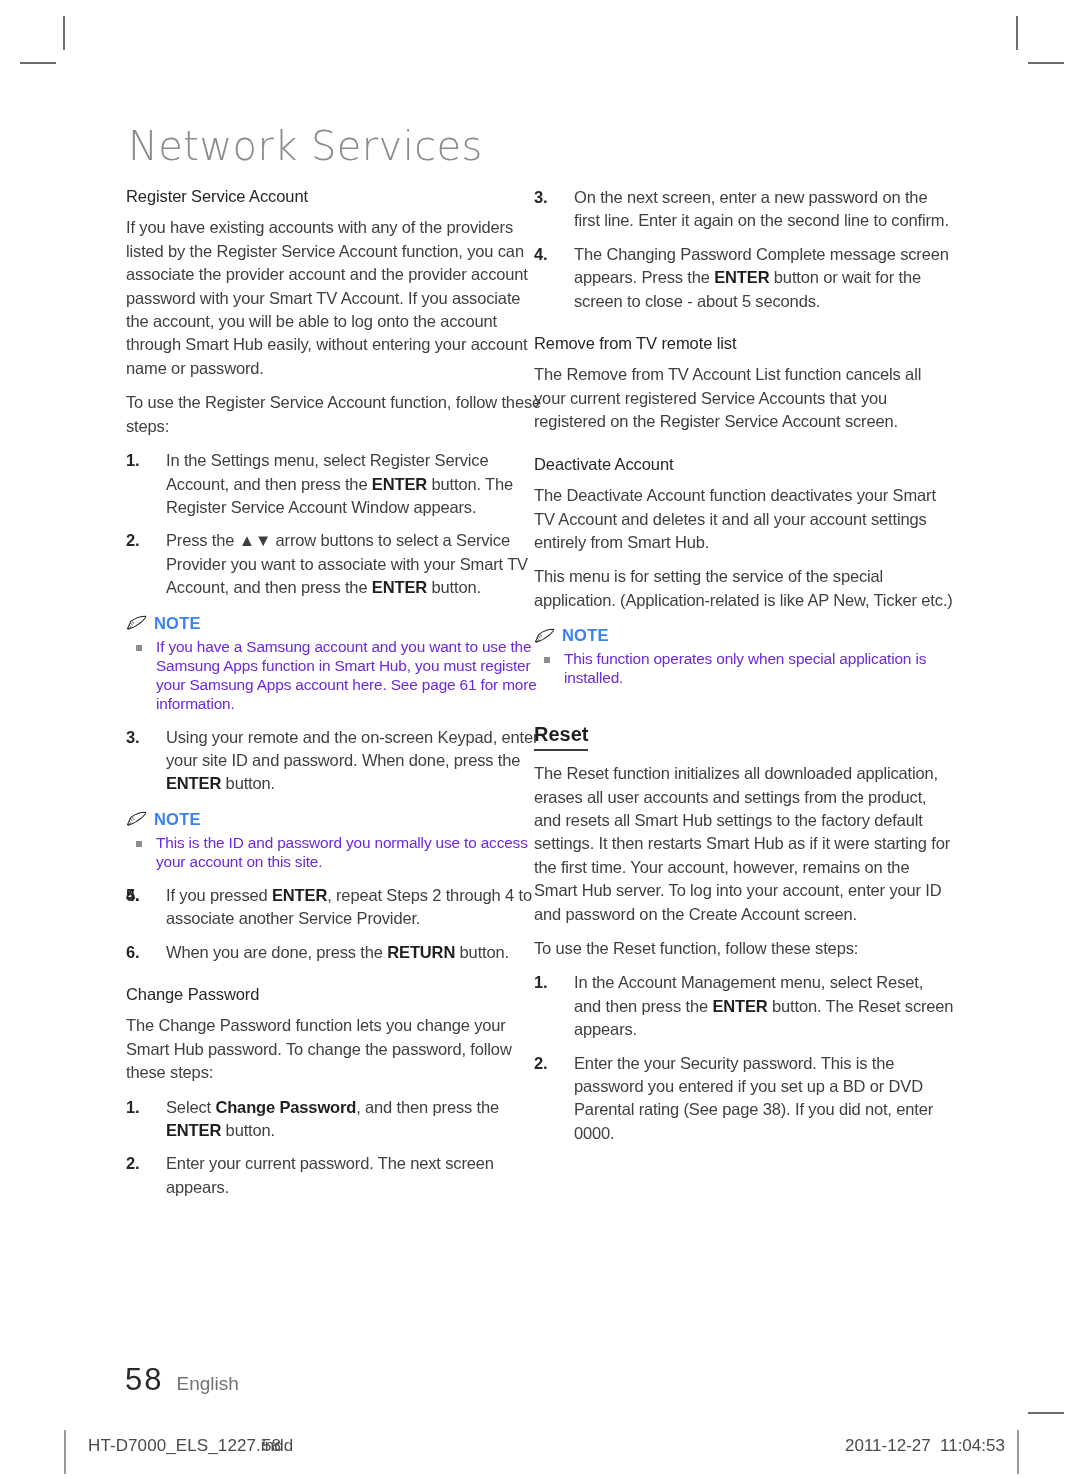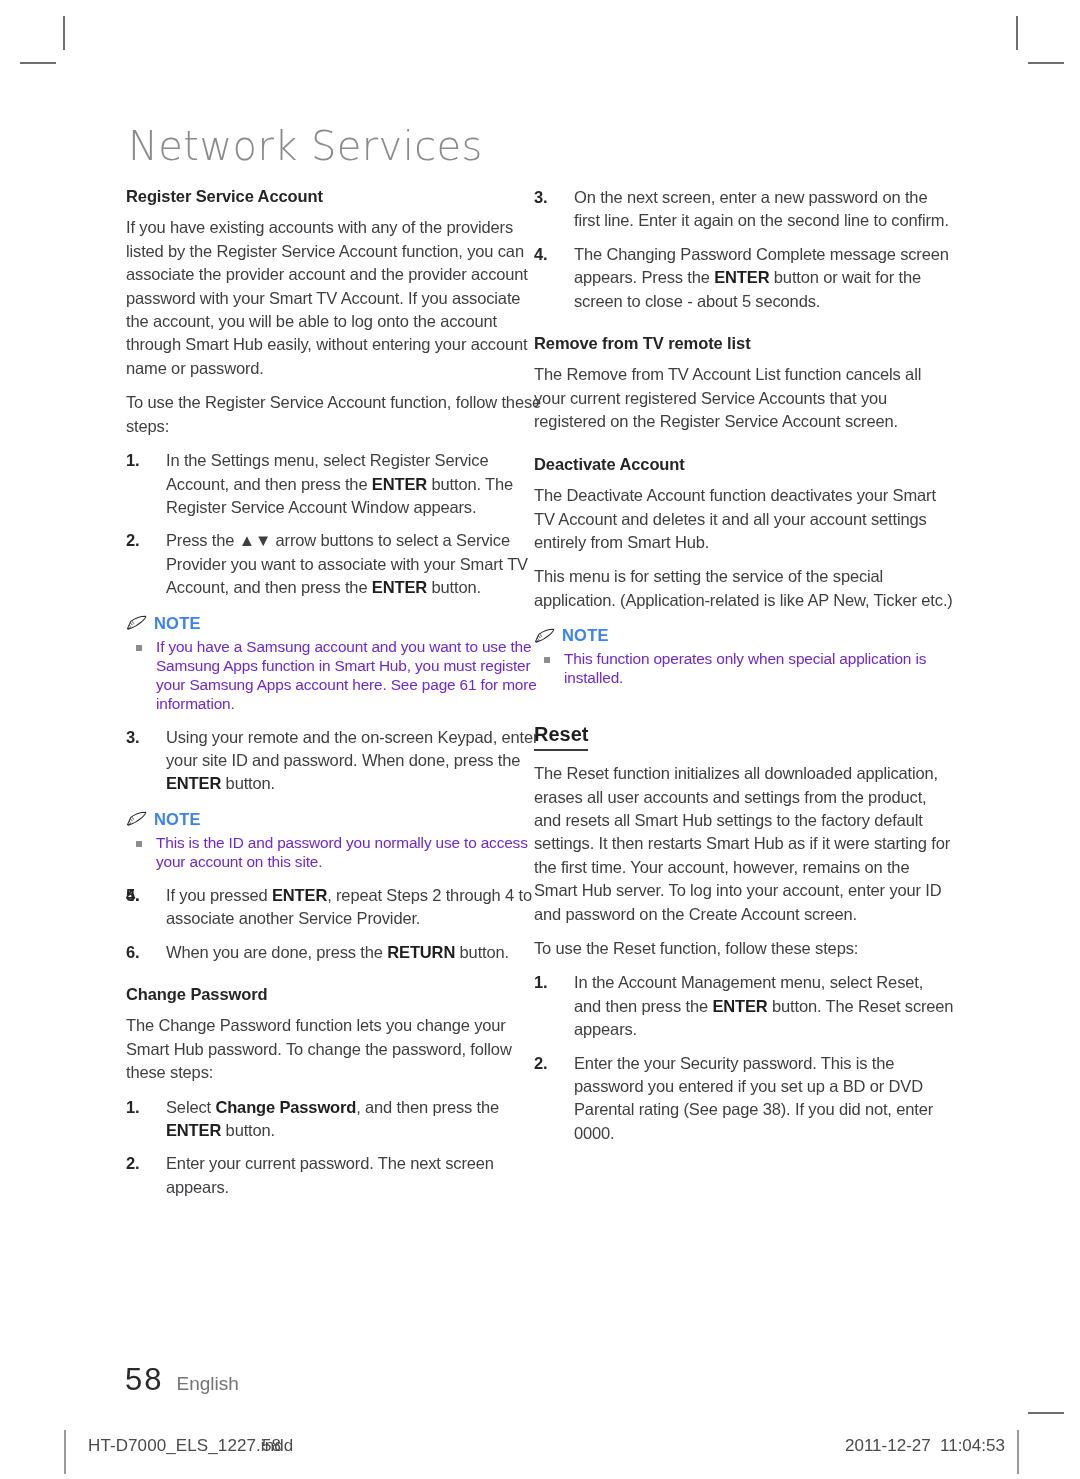--- a/index.html
+++ b/index.html
@@ -27,21 +27,21 @@
     font-family:"DejaVu Sans","Liberation Sans",sans-serif;
     line-height:1.1;
   }
 
   
   .col{position:absolute;top:186px;width:420px;}
   .col-left{left:126px;}
   .col-right{left:534px;}
 
   h3.sec{
-    font-size:16.5px;font-weight:bold;color:#262628;
+    font-size:16.5px;font-weight:normal;color:#262628;
     margin:0 0 9px 0;line-height:1.3;letter-spacing:-.1px;
   }
   h3.sec.spaced{margin-top:20px;}
   h2.big{
     font-size:20px;font-weight:bold;color:#1f1f21;
     margin:22px 0 11px 0;display:inline-block;
     border-bottom:2.5px solid #3a3a3c;padding-bottom:3px;
     line-height:1.2;
   }
   .big-wrap{display:block;margin-bottom:0;}

